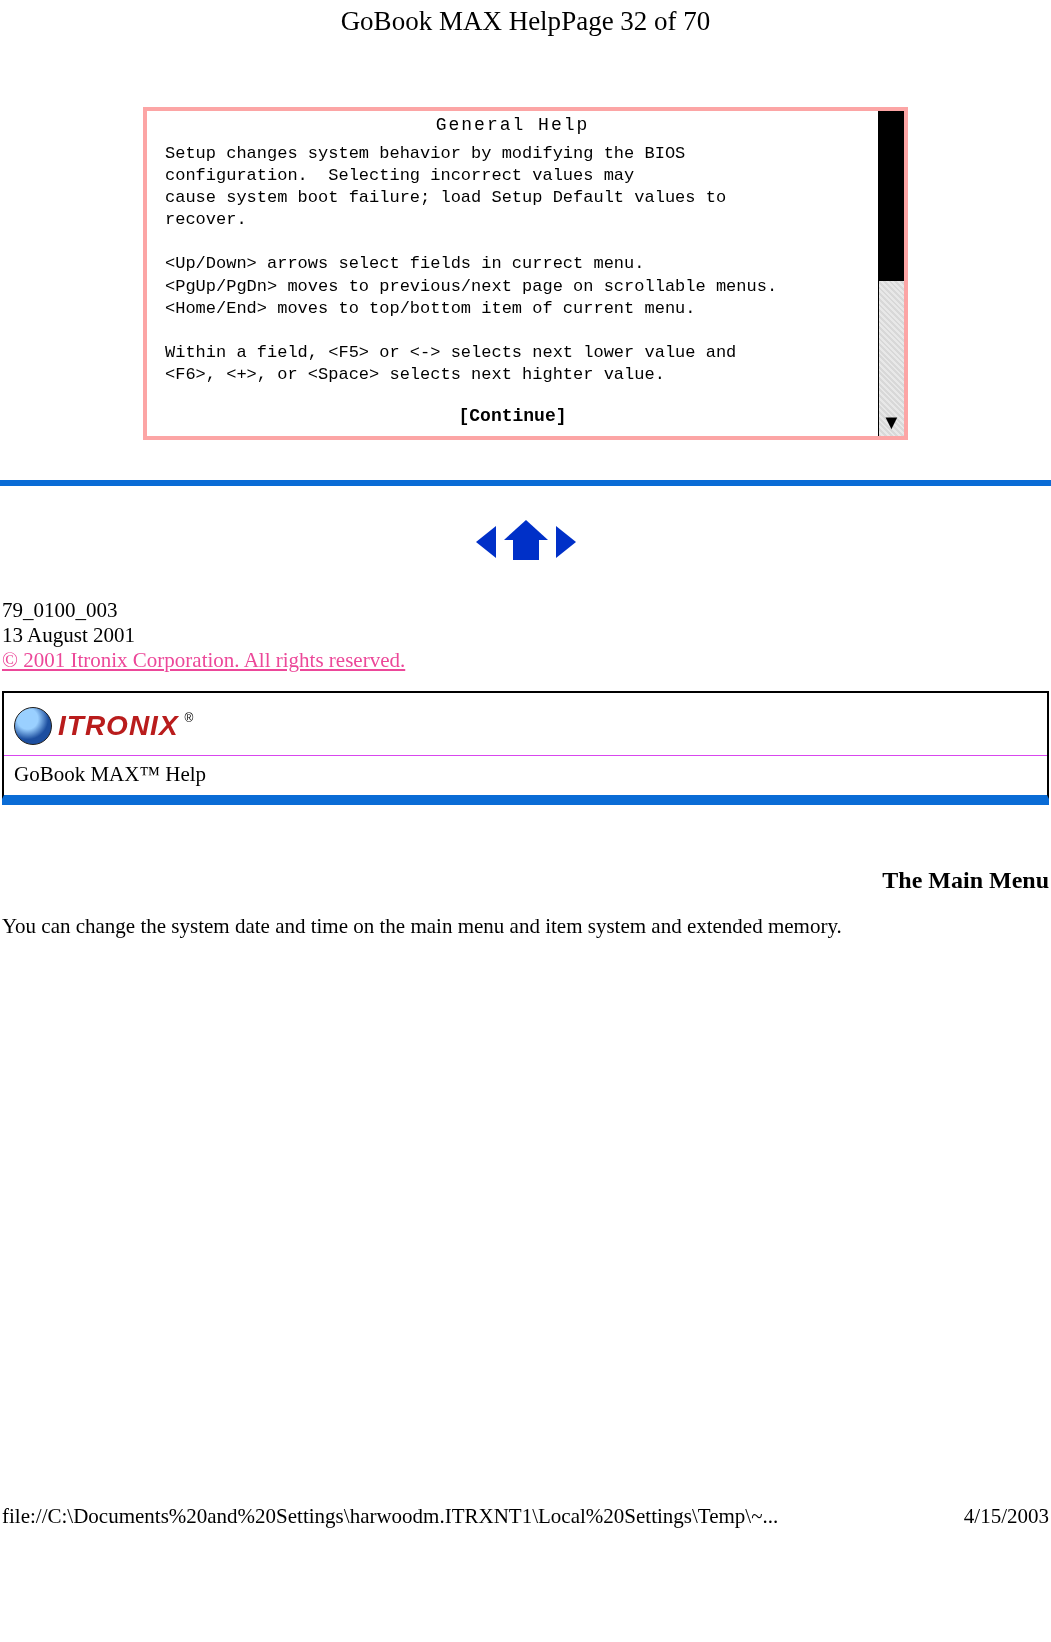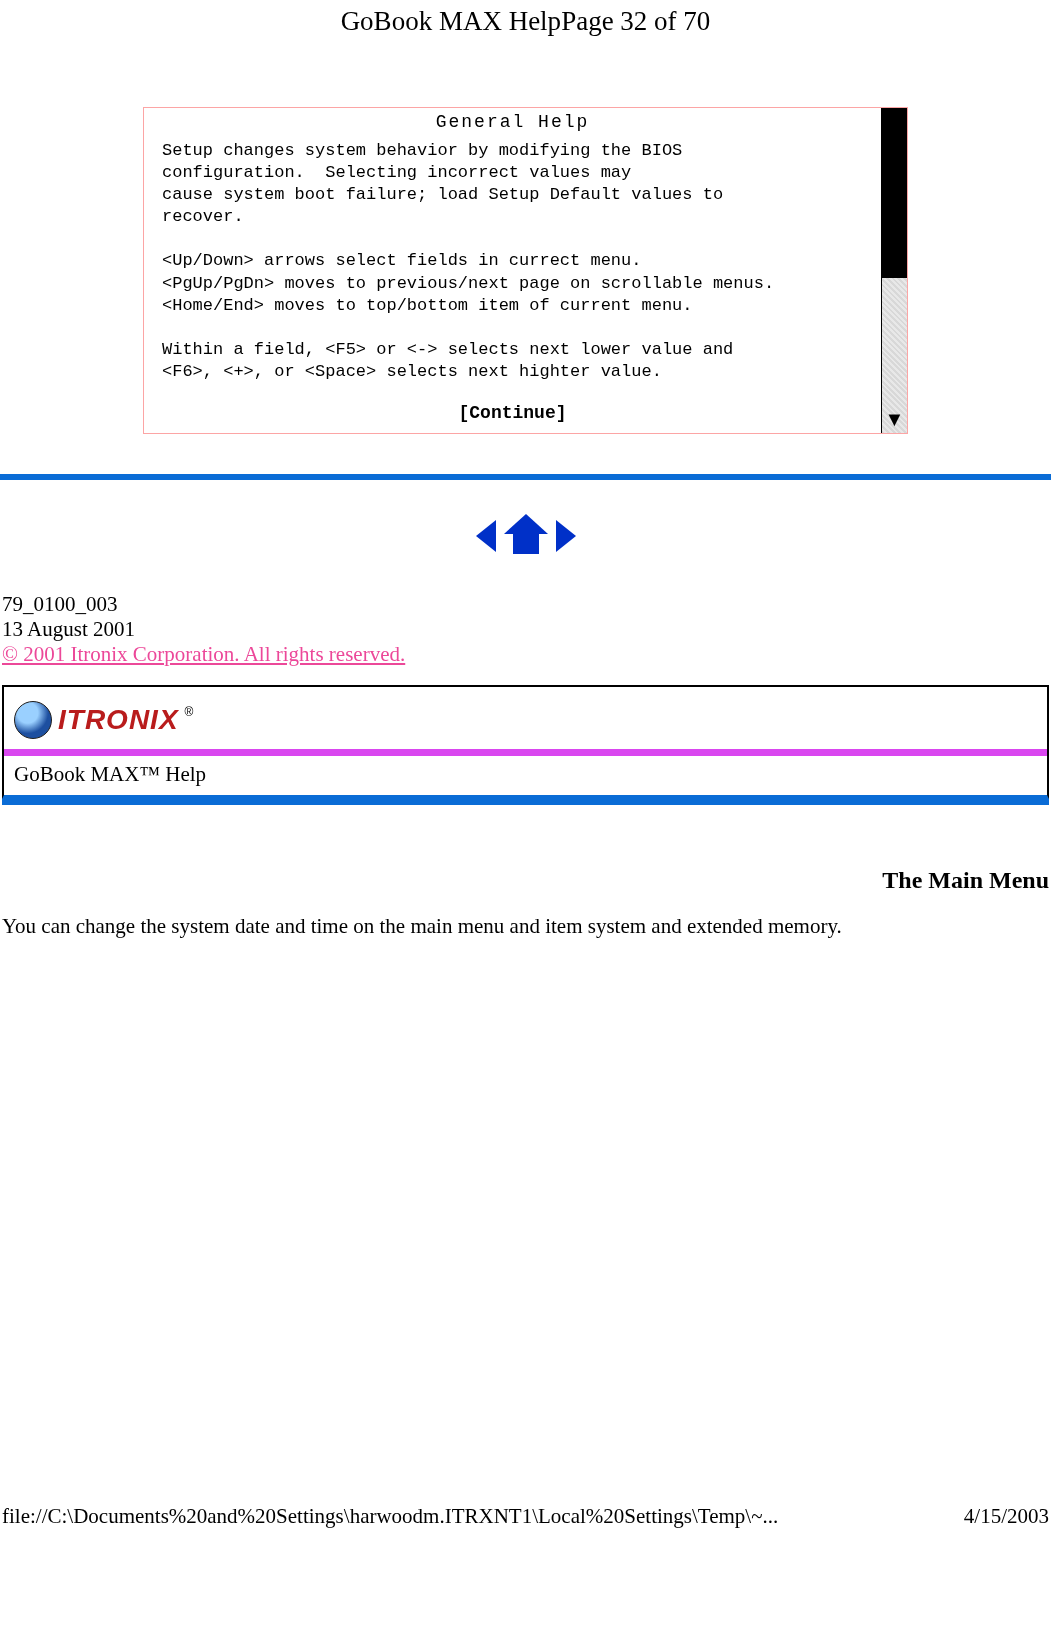--- a/index.html
+++ b/index.html
@@ -21,21 +21,21 @@
   .content-area {
     padding: 70px 0 0 0;
   }
   .bios-outer {
     display: flex;
     justify-content: center;
     padding-bottom: 40px;
   }
   .bios-window {
     width: 765px;
-    border: 1px solid #fca5a5;
+    border: 4px solid #fca5a5;
     background: #fff;
     display: flex;
     position: relative;
   }
   .bios-body {
     flex: 1;
     padding: 0;
   }
   .bios-title {
     text-align: center;
@@ -144,21 +144,21 @@
   }
   .brand-word {
     font-family: Arial, Helvetica, sans-serif;
     font-style: italic;
     font-weight: 900;
     font-size: 28px;
     letter-spacing: 1px;
     color: #b91c1c;
   }
   .brand-sub {
-    border-top: 7px solid #d946ef;
+    border-top: 1px solid #d946ef;
     padding: 6px 10px 8px 10px;
     font-size: 21px;
   }
   .section-title {
     font-size: 24px;
     font-weight: bold;
     padding: 62px 2px 20px 6px;
     text-align: right;
   }
   .body-para {

